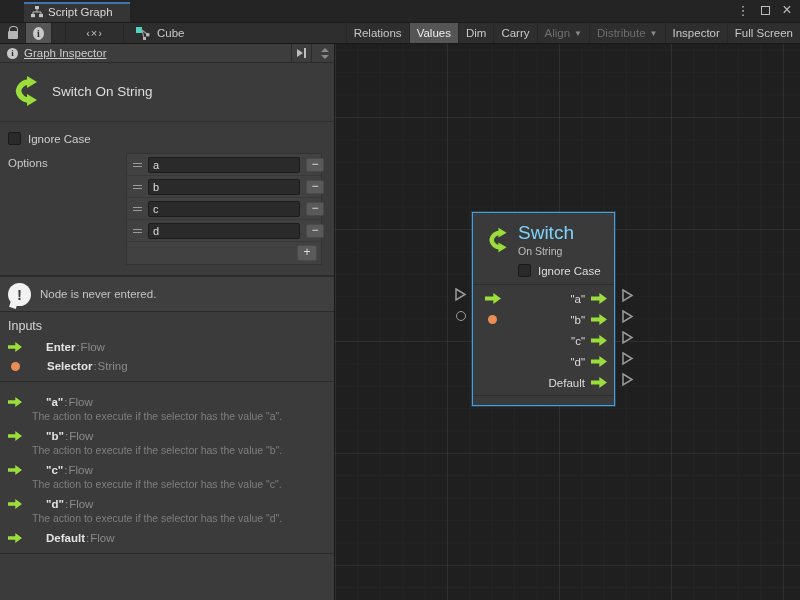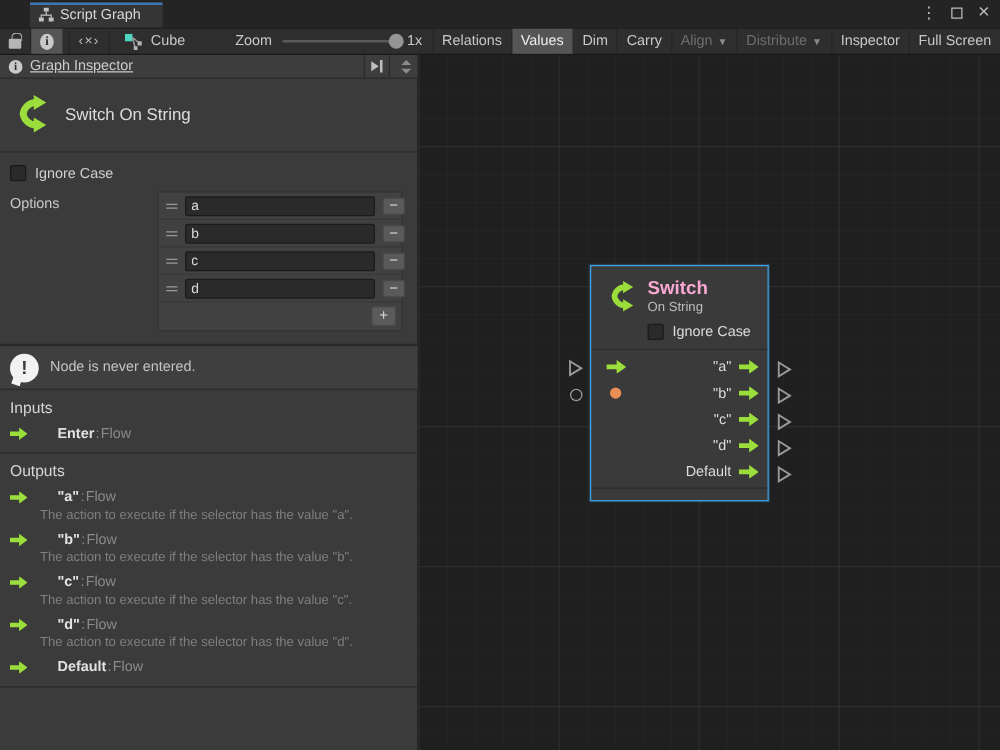--- a/index.html
+++ b/index.html
@@ -104,21 +104,21 @@
       linear-gradient(rgba(255,255,255,0.055) 1px, transparent 1px),
       linear-gradient(90deg, rgba(255,255,255,0.055) 1px, transparent 1px),
       linear-gradient(rgba(255,255,255,0.02) 1px, transparent 1px),
       linear-gradient(90deg, rgba(255,255,255,0.02) 1px, transparent 1px);
     background-size:112px 112px,112px 112px,22.4px 22.4px,22.4px 22.4px;
     background-position:0 -39px,0 0,0 -39px,0 0; }
 
   .node { position:absolute; left:137px; top:168px; width:143px; background:#3a3a3a;
     border:1px solid #3f9fe0; box-shadow:0 0 0 1px rgba(63,159,224,0.25); font-size:11.5px; color:#dcdcdc; }
   .node-header { display:flex; align-items:center; gap:9px; padding:9px 8px 2px 10px; }
-  .node-titles .t1 { font-size:15px; color:#f9a8d4;font-weight:bold; }
+  .node-titles .t1 { font-size:19px; color:#7dd3fc; }
   .node-titles .t2 { font-size:10.5px; color:#bdbdbd; margin-top:1px; }
   .node-check { display:flex; align-items:center; gap:7px; padding:5px 8px 7px 45px; }
   .node-divider { height:1px; background:#2c2c2c; }
   .node-ports { padding:3px 0 2px 0; }
   .node-port-row { height:21px; display:flex; align-items:center; justify-content:space-between; padding:0 7px 0 12px; }
   .np-left { display:flex; align-items:center; }
   .np-right { display:flex; align-items:center; gap:6px; margin-left:auto; }
   .np-label { color:#dcdcdc; }
   .node-footer { height:10px; border-top:1px solid #2c2c2c; }
 
@@ -165,27 +165,20 @@
       </div>
     <div class="tb-btn graph-btn">
       <svg width="15" height="13" viewBox="0 0 15 13">
         <rect x="0" y="0" width="6" height="6" fill="#4fd6c0"></rect>
         <path d="M6 3 L11 7 M6 3 L8 11" stroke="#9a9a9a" stroke-width="1.2" fill="none"></path>
         <rect x="10" y="6" width="3.4" height="3.4" fill="#b5b5b5"></rect>
         <rect x="7" y="10" width="3" height="3" fill="#b5b5b5"></rect>
       </svg>
       <span>Cube</span>
     </div>
-    <div class="zoom-area">
-      <span>Zoom</span>
-      <span class="zoom-track">
-          <span class="zoom-handle"></span>
-        </span>
-      <span>1x</span>
-    </div>
     <div class="tb-right">
       <div class="tb-btn" style="border-left:1px solid #262626;">Relations</div>
       <div class="tb-btn active">Values</div>
       <div class="tb-btn">Dim</div>
       <div class="tb-btn">Carry</div>
       <div class="tb-btn disabled">
           <span>Align</span>
           <span class="caret">▼</span>
         </div>
       <div class="tb-btn disabled">
@@ -274,26 +267,29 @@
         <span class="warn-icon">!</span>
         <span class="warn-text">Node is never entered.</span>
       </div>
 
       <div class="section">
         <div class="section-title">Inputs</div>
         <div class="port-row">
           <span class="flow-arrow sm"></span>
           <span><span class="port-name">Enter</span><span class="sep">:</span><span class="port-type">Flow</span></span>
         </div>
+        <div class="port-row">
+          <span class="value-dot"></span>
+          <span><span class="port-name">Selector</span><span class="sep">:</span><span class="port-type">String</span></span>
+        </div>
       </div>
 
       <div class="divider"></div>
 
       <div class="section">
-        <div class="section-title">Outputs</div>
 
         <div class="port-row">
           <span class="flow-arrow sm"></span>
           <span><span class="port-name">"a"</span><span class="sep">:</span><span class="port-type">Flow</span></span>
         </div>
         <div class="port-desc">The action to execute if the selector has the value "a".</div>
 
         <div class="port-row">
           <span class="flow-arrow sm"></span>
           <span><span class="port-name">"b"</span><span class="sep">:</span><span class="port-type">Flow</span></span>

